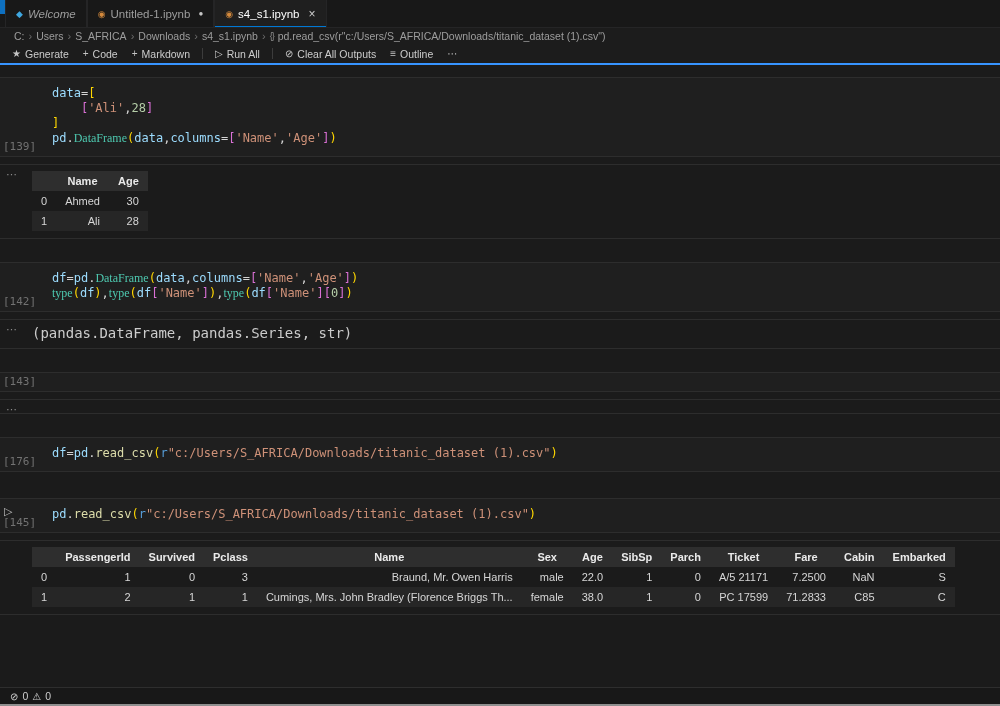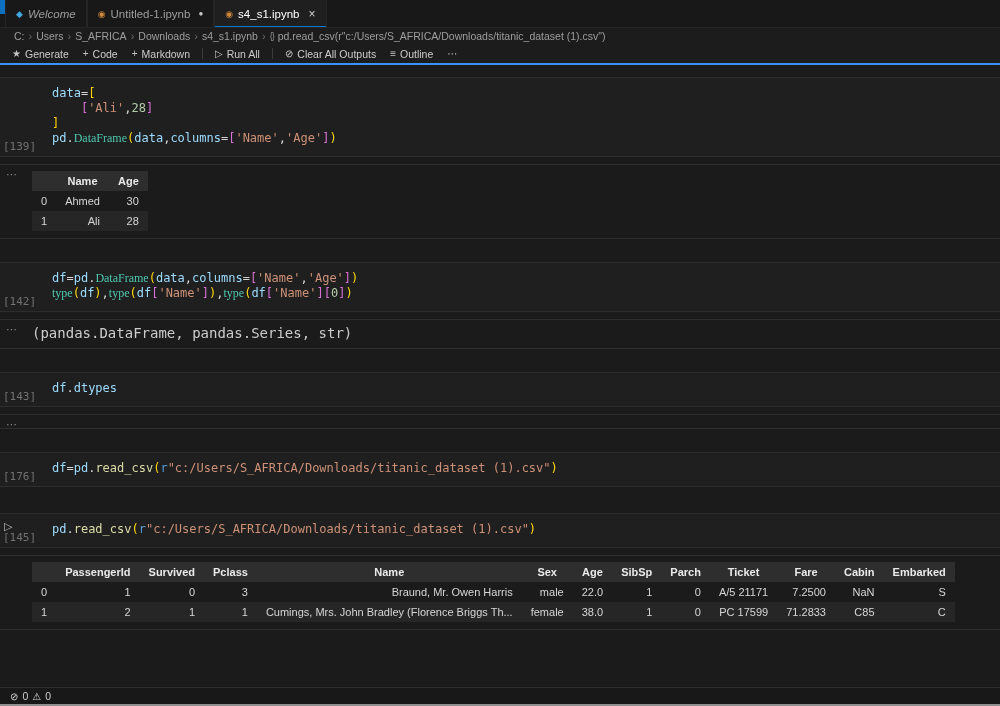--- a/index.html
+++ b/index.html
@@ -192,23 +192,20 @@
           <div class="code-line"><span class="tk-var">df</span><span class="tk-op">=</span><span class="tk-var">pd</span><span class="tk-op">.</span><span class="tk-cls">DataFrame</span><span class="tk-b1">(</span><span class="tk-var">data</span><span class="tk-op">,</span><span class="tk-var">columns</span><span class="tk-op">=</span><span class="tk-b2">[</span><span class="tk-str">'Name'</span><span class="tk-op">,</span><span class="tk-str">'Age'</span><span class="tk-b2">]</span><span class="tk-b1">)</span></div>
           <div class="code-line"><span class="tk-cls">type</span><span class="tk-b1">(</span><span class="tk-var">df</span><span class="tk-b1">)</span><span class="tk-op">,</span><span class="tk-cls">type</span><span class="tk-b1">(</span><span class="tk-var">df</span><span class="tk-b2">[</span><span class="tk-str">'Name'</span><span class="tk-b2">]</span><span class="tk-b1">)</span><span class="tk-op">,</span><span class="tk-cls">type</span><span class="tk-b1">(</span><span class="tk-var">df</span><span class="tk-b2">[</span><span class="tk-str">'Name'</span><span class="tk-b2">]</span><span class="tk-b2">[</span><span class="tk-num">0</span><span class="tk-b2">]</span><span class="tk-b1">)</span></div>
         </div>
         <span class="exec">[142]</span>
       </div>
       <div class="output-cell">
         <span class="marker">⋯</span>
         <div class="out-text">(pandas.DataFrame, pandas.Series, str)</div>
       </div>
       <div class="code-cell">
-        <div class="code">
-          <div class="code-line"><span class="tk-var">df</span><span class="tk-op">.</span><span class="tk-var">dtypes</span></div>
-        </div>
         <span class="exec">[143]</span>
       </div>
       <div class="output-cell">
         <span class="marker">⋯</span>
       </div>
       <div class="code-cell gap-lg">
         <div class="code">
           <div class="code-line"><span class="tk-var">df</span><span class="tk-op">=</span><span class="tk-var">pd</span><span class="tk-op">.</span><span class="tk-fn">read_csv</span><span class="tk-b1">(</span><span class="tk-kw">r</span><span class="tk-str">"c:/Users/S_AFRICA/Downloads/titanic_dataset (1).csv"</span><span class="tk-b1">)</span></div>
         </div>
         <span class="exec">[176]</span>

